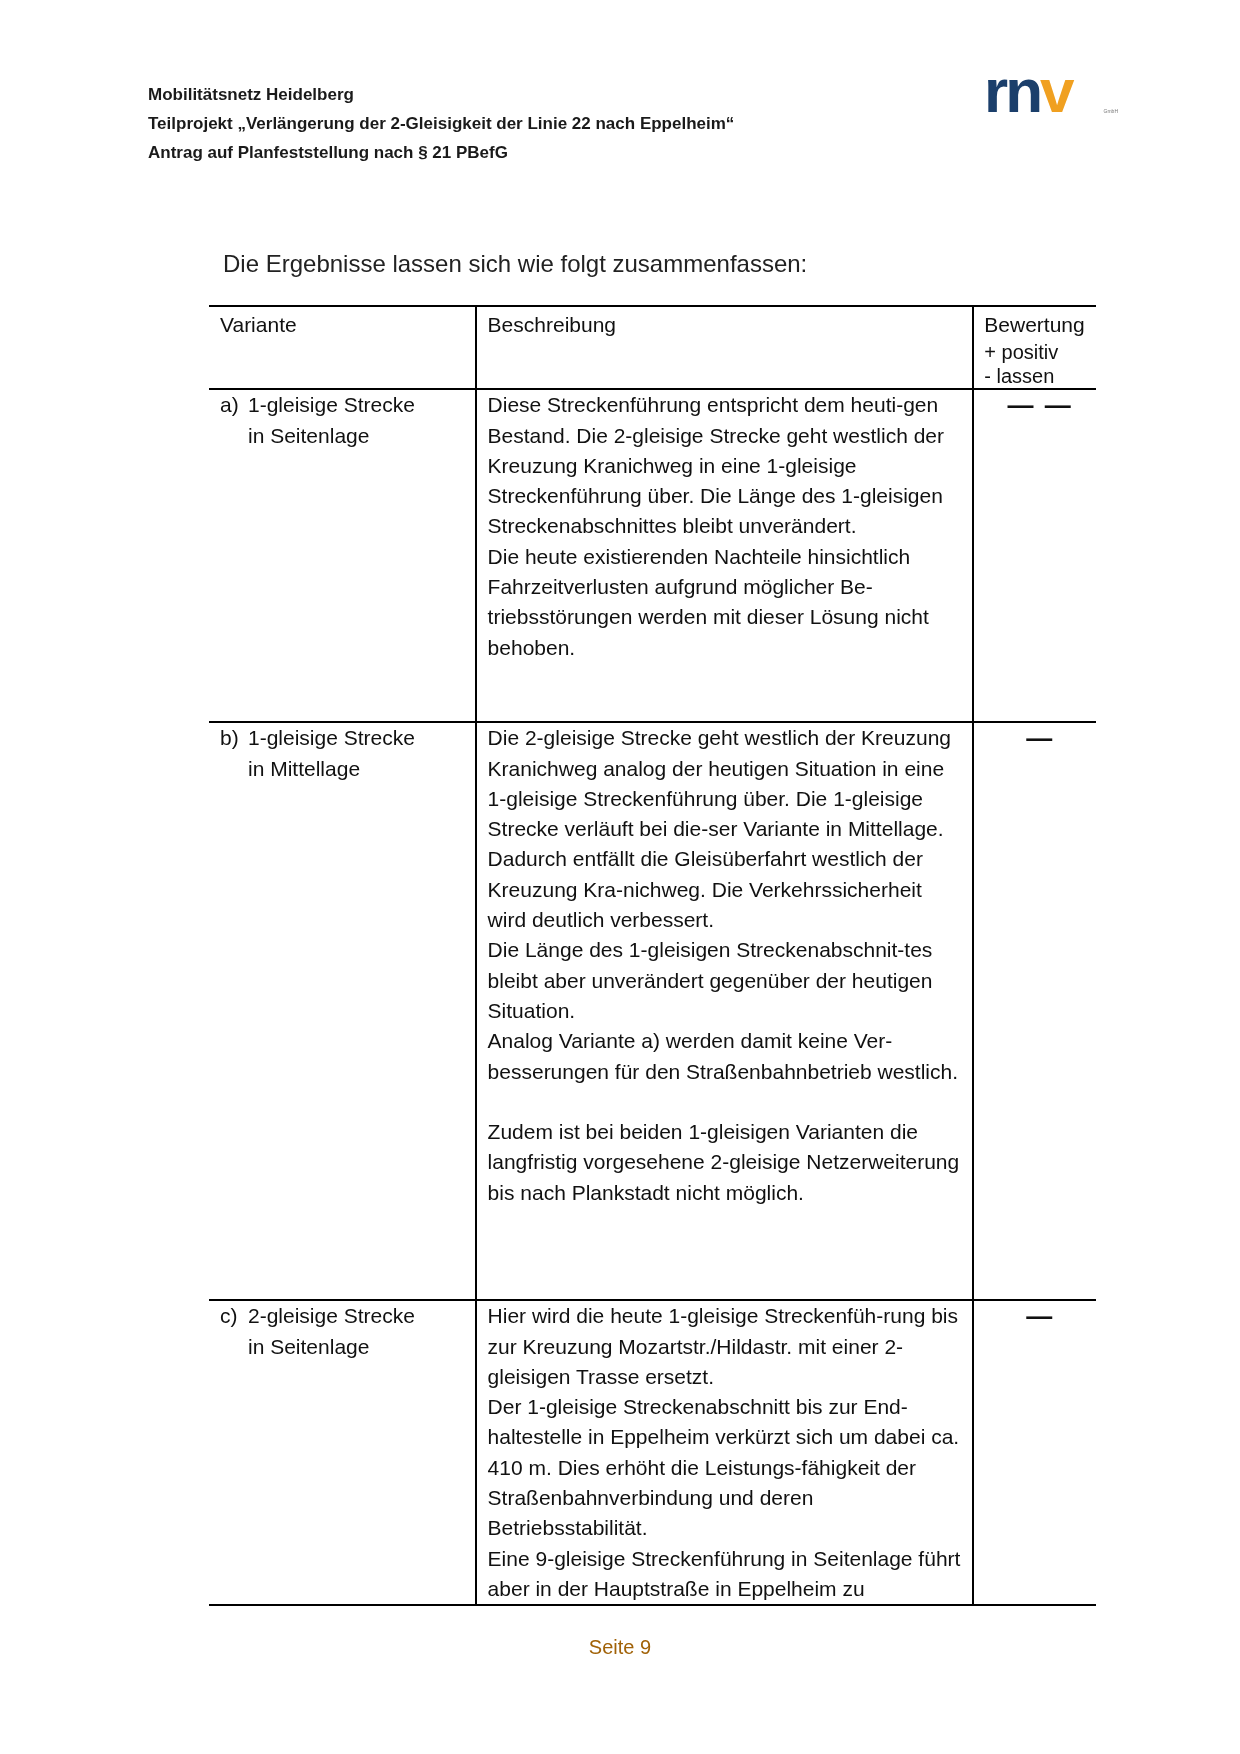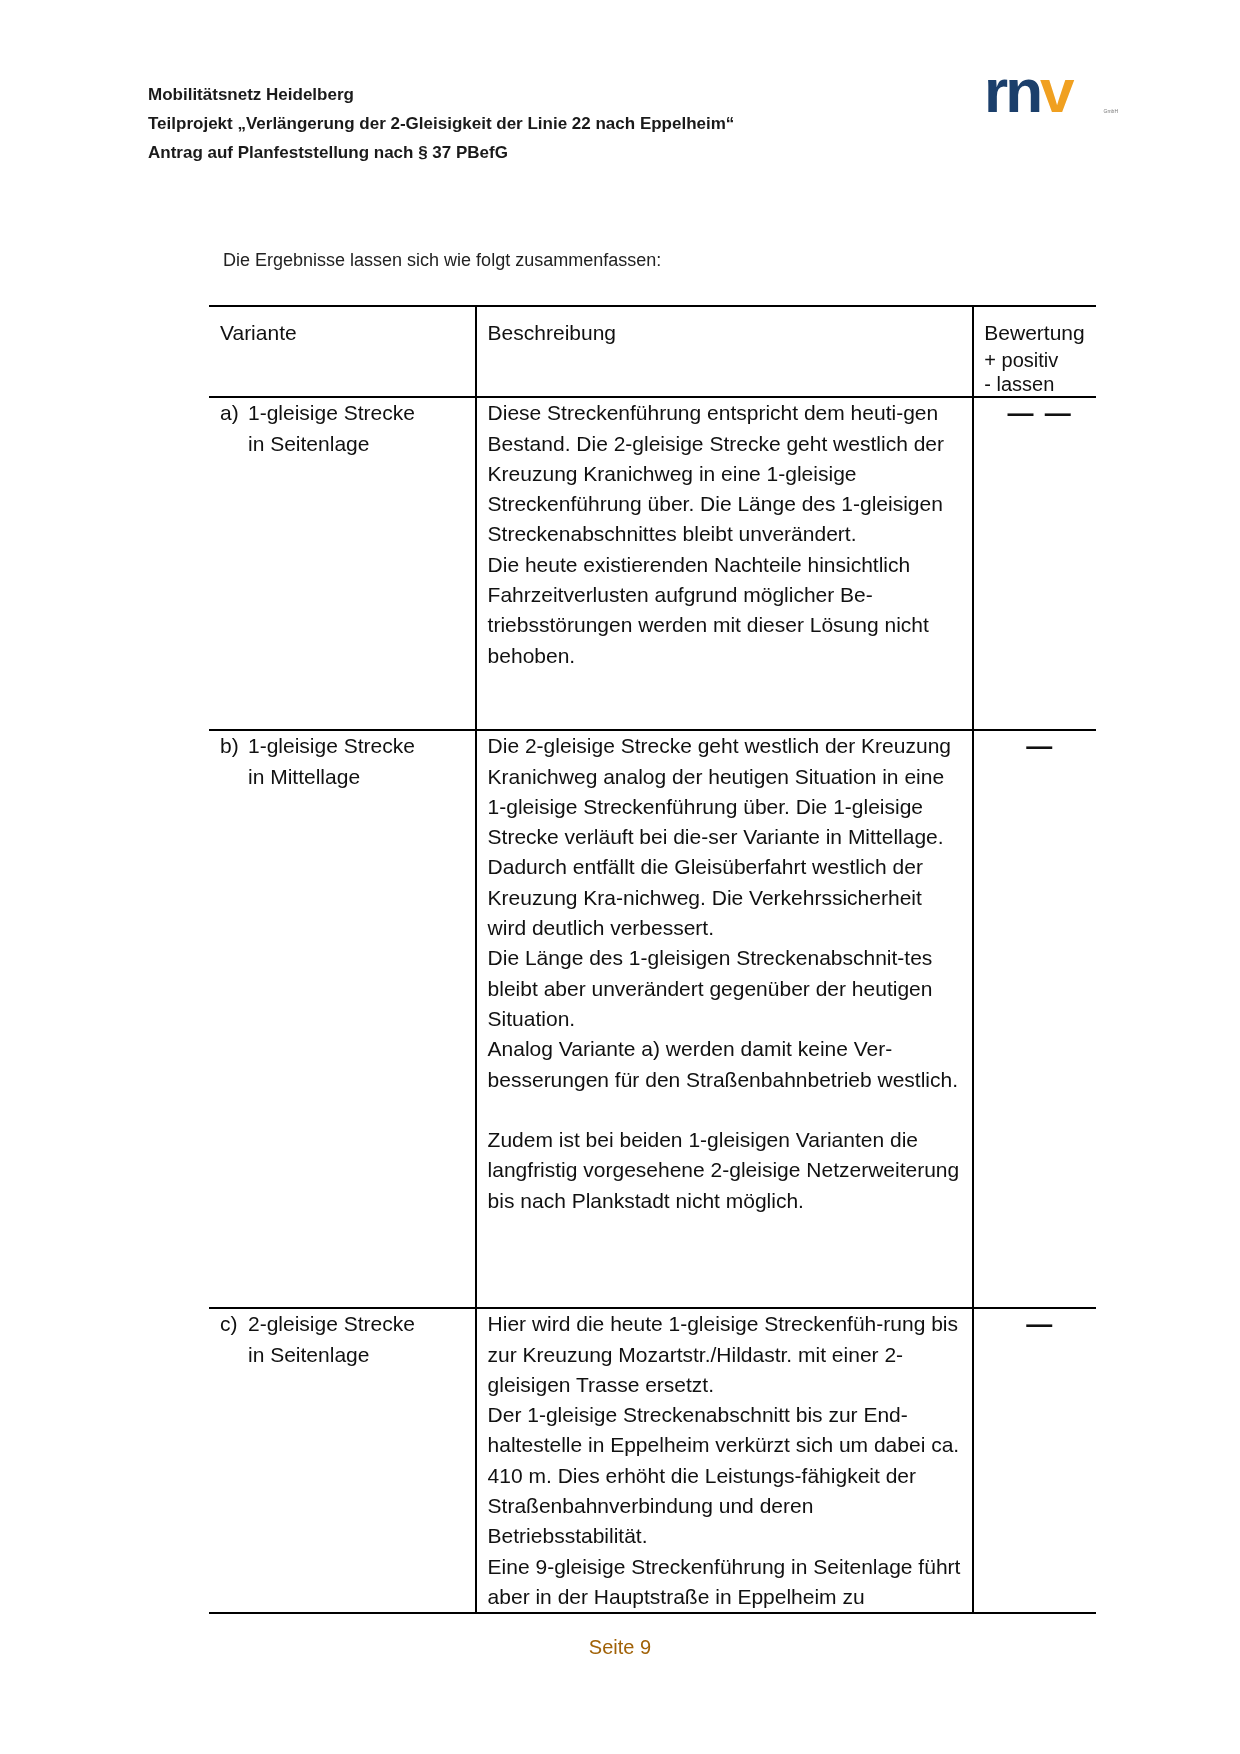--- a/index.html
+++ b/index.html
@@ -5,42 +5,42 @@
     html, body { margin: 0; padding: 0; background: #ffffff; }
     body { width: 1240px; height: 1754px; position: relative; overflow: hidden;
            font-family: "Liberation Sans", sans-serif; color: #111; }
     .header { position: absolute; left: 148px; top: 80px; font-weight: bold; font-size: 17px; line-height: 29px; color: #1a1a1a; }
     .header div { white-space: nowrap; }
     .logo { position: absolute; left: 984px; top: 66px; width: 140px; height: 50px; }
     .logo .txt { font-family: "Liberation Sans", sans-serif; font-weight: bold; font-size: 62px; letter-spacing: -3px; line-height: 50px; }
     .logo .rn { color: #1b3f6b; }
     .logo .v { color: #f0a020; }
     .logo .gmbh { position: absolute; right: 6px; bottom: 2px; font-size: 5px; color: #777; }
-    .intro { position: absolute; left: 223px; top: 250px; font-size: 18px; color: #222; }
+    .intro { position: absolute; left: 223px; top: 250px; font-size: 24px; color: #222; }
     table.summary { position: absolute; left: 209px; top: 305px; width: 887px; border-collapse: collapse; font-size: 21px; line-height: 30.3px; color: #111; }
     table.summary td { vertical-align: top; padding: 0 11px; }
-    table.summary tr.head td { border-top: 2px solid #000; border-bottom: 2px solid #000; padding-top: 11px; height: 77px; }
+    table.summary tr.head td { border-top: 2px solid #000; border-bottom: 2px solid #000; padding-top: 3px; height: 77px; }
     table.summary tr.row td { border-bottom: 2px solid #000; }
     table.summary td.c1 { width: 240px; }
     table.summary td.c2 { width: 467px; border-left: 2px solid #000; border-right: 2px solid #000; }
     table.summary td.c3 { width: 110px; padding: 0 0 0 10px; }
     .legend { font-size: 20px; line-height: 24px; }
     .variant { display: flex; }
     .variant .letter { width: 28px; flex: none; }
     .desc p { margin: 0; }
     .rating { text-align: center; font-weight: bold; font-size: 26px; padding-top: 30px; letter-spacing: 2px; }
     .pagenum { position: absolute; left: 0; width: 1240px; text-align: center; top: 1636px; font-size: 20px; color: #a16207; }
   </style>
 </head>
 <body>
 
 <div class="header">
   <div>Mobilitätsnetz Heidelberg</div>
   <div>Teilprojekt  „Verlängerung der 2-Gleisigkeit der Linie 22 nach Eppelheim“</div>
-  <div>Antrag auf Planfeststellung nach § 37 PBefG</div>
+  <div>Antrag auf Planfeststellung nach § 21 PBefG</div>
 </div>
 
 <div class="logo">
   <span class="txt"><span class="rn">rn</span><span class="v">v</span></span>
   <span class="gmbh">GmbH</span>
 </div>
 
 <div class="intro">Die Ergebnisse lassen sich wie folgt zusammenfassen:</div>
 
 <table class="summary">

